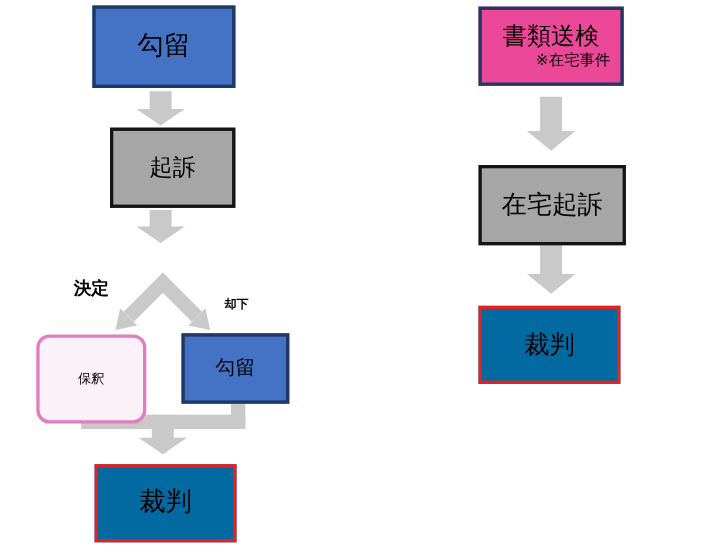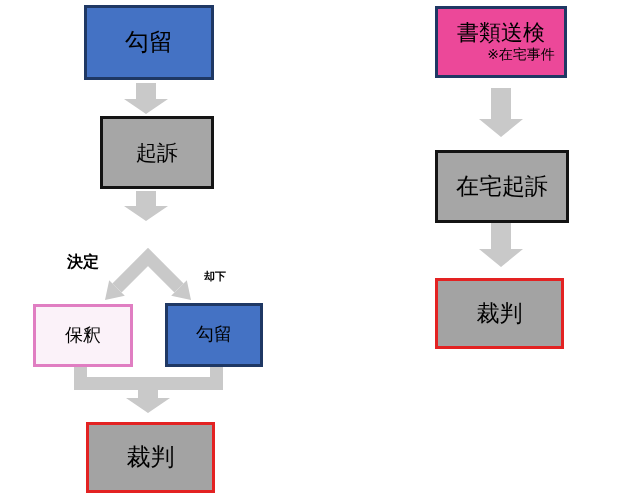--- a/index.html
+++ b/index.html
@@ -10,25 +10,25 @@
   #arrow-layer{position:absolute;left:0;top:0;z-index:0;}
   .box{
     position:absolute;box-sizing:border-box;z-index:1;
     display:flex;align-items:center;justify-content:center;
     font-weight:normal;color:#000;text-align:left;line-height:1.1;
   }
   .blue  {background:#4472C4;border:3px solid #1F3864;}
   .lblue {background:#ec4899;border:3px solid #1F3864;}
   .gray  {background:#A6A6A6;border:3px solid #141414;}
   .pink  {background:#FBF2F9;border:3px solid #E07EC2;}
-  .red   {background:#a3a3a3;border:3px solid #E32222;}
+  .red   {background:#0369a1;border:3px solid #E32222;}
 
   .box-l1{left:84px;top:5px;width:130px;height:75px;font-size:24px;}
   .box-l2{left:100px;top:116px;width:114px;height:73px;font-size:21px;}
-  .box-l3{left:33px;top:304px;width:100px;height:63px;font-size:18px;}
+  .box-l3{left:33px;top:304px;width:100px;height:81px;font-size:12px;border-radius:12px;}
   .box-l4{left:165px;top:303px;width:98px;height:64px;font-size:18px;}
   .box-l5{left:86px;top:422px;width:129px;height:71px;font-size:24px;}
   .box-r1{left:435px;top:6px;width:132px;height:72px;flex-direction:column;font-size:22px;}
   .box-r1 .sub{font-size:14px;margin-top:2px;margin-left:40px;}
   .box-r2{left:435px;top:140px;width:134px;height:73px;font-size:23px;margin-top:10px;}
   .box-r3{left:435px;top:278px;width:129px;height:71px;font-size:23px;}
 
   .freetext{position:absolute;z-index:1;font-weight:bold;text-align:center;}
   .bail-request{left:70px;top:224px;width:160px;font-size:22px;}
   .branch-granted{left:53px;top:252px;width:60px;font-size:16px;}

